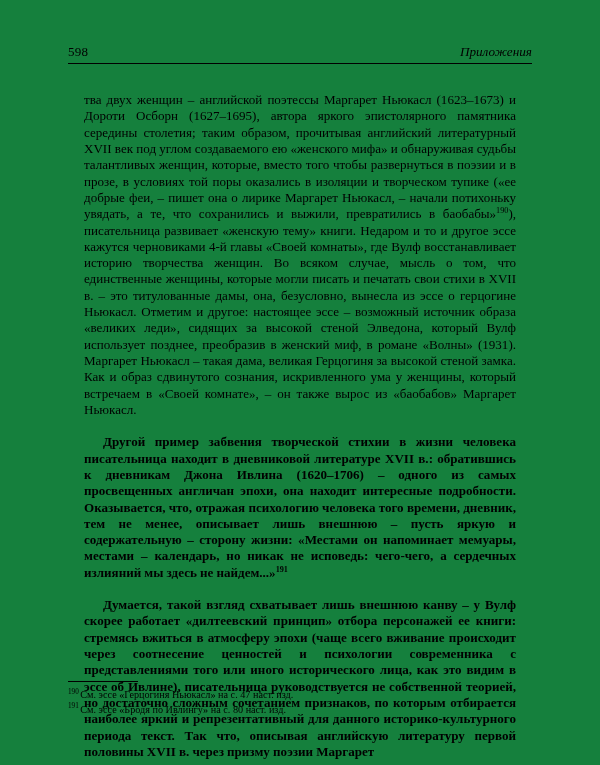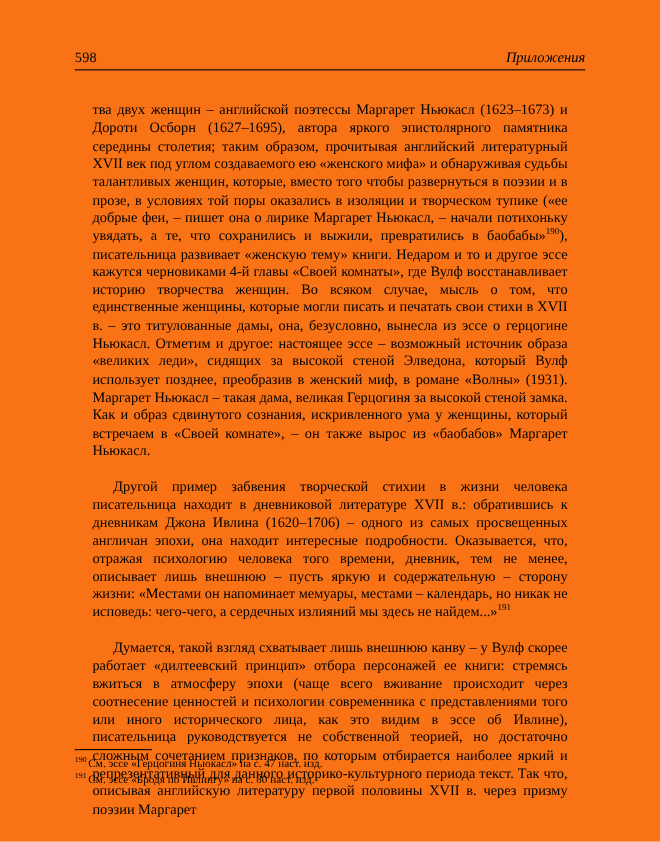--- a/index.html
+++ b/index.html
@@ -15,21 +15,21 @@
     color: #000000;
     overflow: hidden;
   }
 
   .page {
     position: absolute;
     left: 0;
     top: 0;
     width: 600px;
     height: 765px;
-    background: #f97316;
+    background: #15803d;
   }
 
   
   .runhead {
     position: absolute;
     left: 68px;
     top: 44px;
     width: 464px;
     height: 17px;
   }
@@ -72,20 +72,21 @@
     font-size: 13.05px;
     line-height: 16.32px;
     text-align: justify;
     text-justify: inter-word;
     text-indent: 0;
     hyphens: manual;
     word-spacing: -0.1px;
   }
   p.para.indent {
     text-indent: 19px;
+    font-weight: bold;
   }
   sup.fnmark {
     font-size: 8.2px;
     vertical-align: super;
     line-height: 0;
   }
 
   
   .fnrule {
     position: absolute;

